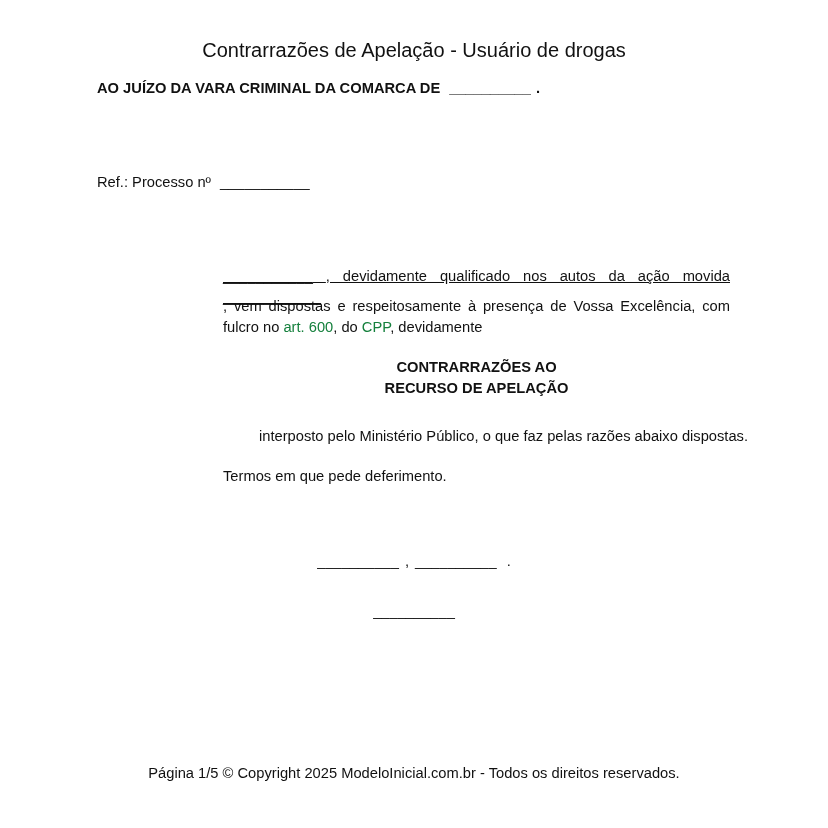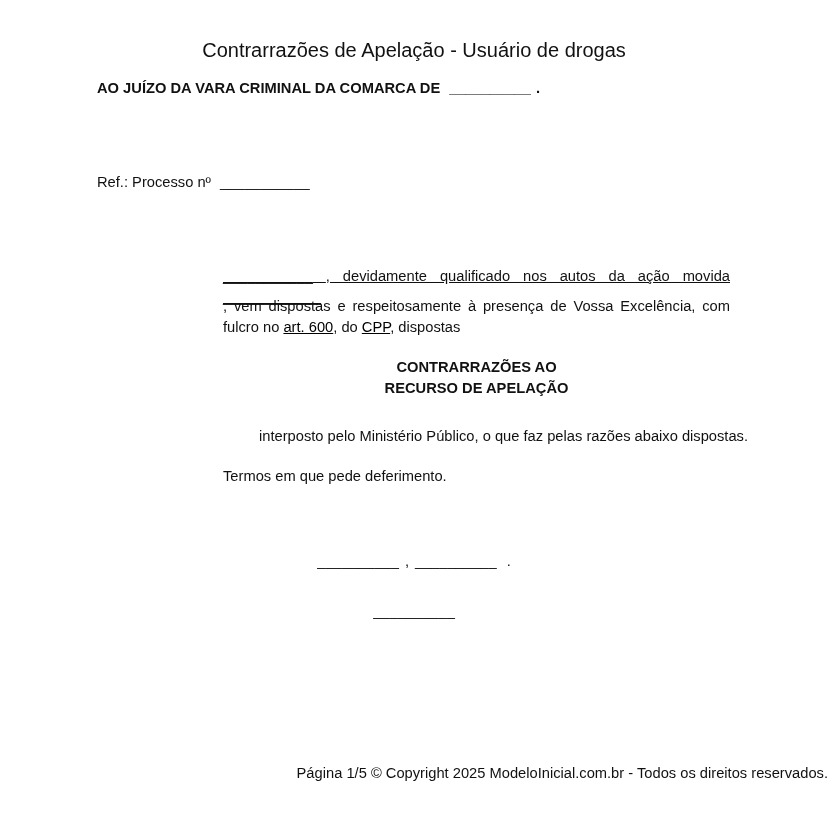--- a/index.html
+++ b/index.html
@@ -68,25 +68,24 @@
     top: 601px;
     left: 0;
     width: 100%;
     text-align: center;
   }
   .doc-footer {
     position: absolute;
     top: 763px;
     left: 0;
     width: 100%;
-    text-align: right;
+    text-align: center;
   }
   a.doc-link {
-    color: #000000;
-    text-decoration: underline;
+    color: #15803d;
     cursor: pointer;
   }
 </style>
 </head>
 <body>
 
 <div class="page">
 
   <div class="doc-title">Contrarrazões de Apelação - Usuário de drogas</div>
 
@@ -95,21 +94,21 @@
   <div class="reference"><span>Ref.: Processo nº</span><span class="blank-gap">___________</span></div>
 
   <div class="content-block p-qualification">
     <span>___________</span>
     <span>, devidamente qualificado nos autos da ação movida</span>
     <span>____________</span>
   </div>
 
   <div class="content-block p-presentation-1"><span>, vem dispostas e respeitosamente à presença de Vossa Excelência, com</span></div>
 
-  <div class="content-block p-presentation-2"><span>fulcro no </span><a class="doc-link">art. 600</a><span>, do </span><a class="doc-link">CPP</a><span>, dispostas</span></div>
+  <div class="content-block p-presentation-2"><span>fulcro no </span><a class="doc-link">art. 600</a><span>, do </span><a class="doc-link">CPP</a><span>, devidamente</span></div>
 
   <div class="content-block doc-heading">
     <div>CONTRARRAZÕES AO</div>
     <div>RECURSO DE APELAÇÃO</div>
   </div>
 
   <div class="content-block p-grounds">interposto pelo Ministério Público, o que faz pelas razões abaixo dispostas.</div>
 
   <div class="content-block p-closing">Termos em que pede deferimento.</div>
 

